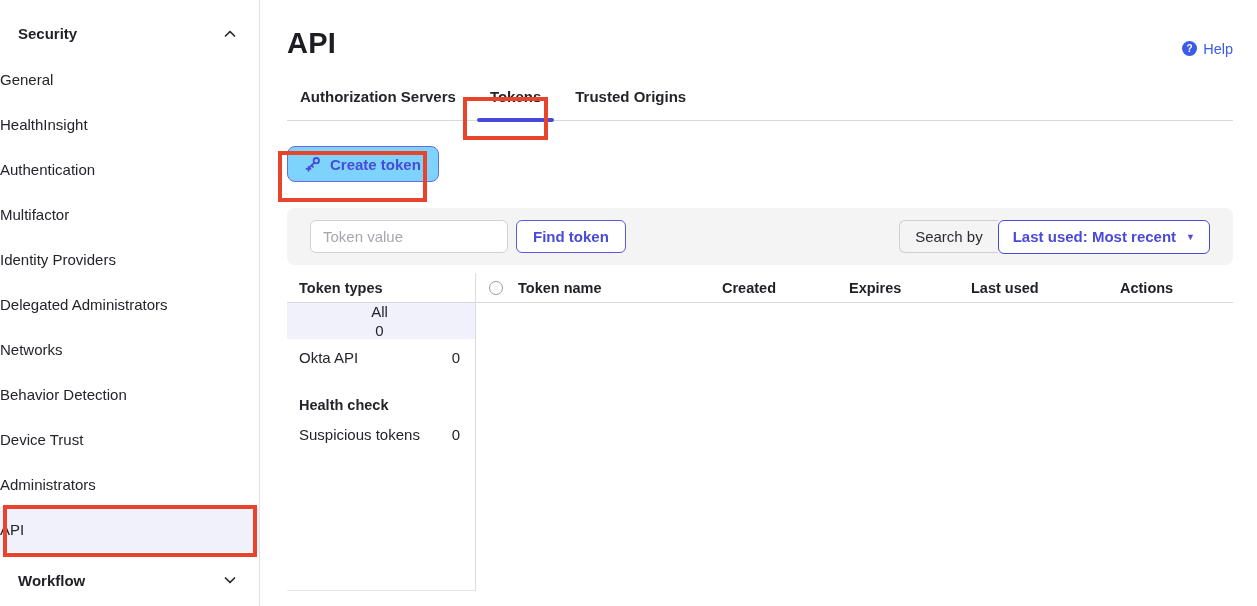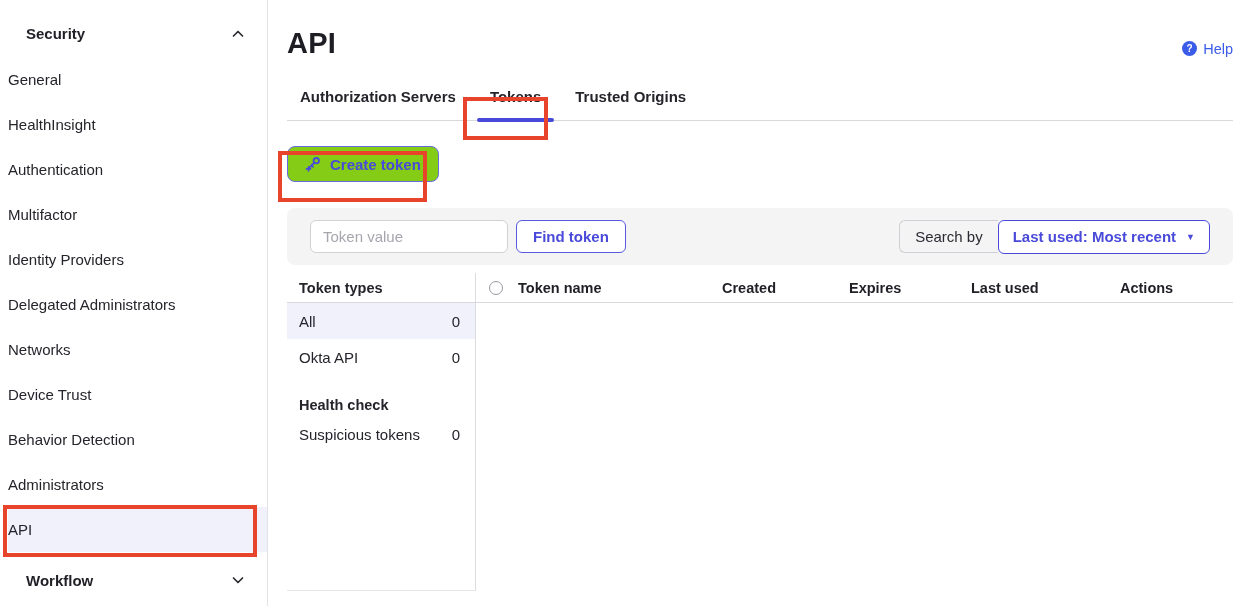--- a/index.html
+++ b/index.html
@@ -2,21 +2,21 @@
 <html><head>
 <meta charset="utf-8">
 <style>
   * { margin:0; padding:0; box-sizing:border-box; }
   html,body { background:#ffffff; }
   body { font-family:"Liberation Sans","DejaVu Sans",sans-serif; color:#24242b; }
 
   .app { position:relative; width:1257px; height:606px; background:#fff; overflow:hidden; }
 
   
-  .sidebar { position:absolute; left:8px; top:0; width:260px; height:606px; background:#fff; border-right:1px solid #e2e2e6; }
+  .sidebar { position:absolute; left:0; top:0; width:260px; height:606px; background:#fff; border-right:1px solid #e2e2e6; }
   .sb-section { height:57px; display:flex; align-items:center; justify-content:space-between; padding:10px 22px 0 18px; }
   .sb-section .sb-label { font-size:15px; font-weight:700; color:#1f1f26; }
   .sb-items { display:flex; flex-direction:column; }
   .sb-item { height:45px; display:flex; align-items:center; font-size:15px; color:#24242b; cursor:pointer; }
   .sb-item.selected { background:#f1f1fb; }
   .sb-section.workflow { height:40px; margin-top:8px; padding-top:0; }
   .chev { width:14px; height:14px; flex:0 0 auto; }
 
   
   .main { position:absolute; left:260px; top:0; width:997px; height:606px; padding:0 24px 0 27px; }
@@ -25,38 +25,38 @@
   .page-title { font-size:29px; font-weight:700; color:#1d1d23; letter-spacing:.2px; }
   .help-link { display:flex; align-items:center; gap:6px; margin-top:10px; cursor:pointer; }
   .help-badge { width:15px; height:15px; border-radius:50%; background:#3b5ce8; color:#fff; font-size:10px; font-weight:700; display:flex; align-items:center; justify-content:center; }
   .help-text { color:#3b5ce8; font-size:14.5px; }
 
   .tabs { margin-top:22px; display:flex; gap:8px; border-bottom:1px solid #d8d8dd;text-align:center; }
   .tab { position:relative; padding:6px 13px 15px 13px; font-size:15px; font-weight:700; color:#24242b; cursor:pointer; white-space:nowrap; }
   .tab.active::after { content:""; position:absolute; left:0; right:0; bottom:-2px; height:4px; background:#4a4ada; border-radius:2px; }
 
   .create-row { margin-top:25px; }
-  .btn-create { display:inline-flex; align-items:center; gap:9px; height:36px; padding:0 17px; background:#84cc16; border:1px solid #6a6ae0; border-radius:8px; color:#4a4ada; font-size:15px; font-weight:700; font-family:inherit; cursor:pointer; }
+  .btn-create { display:inline-flex; align-items:center; gap:9px; height:36px; padding:0 17px; background:#7dd3fc; border:1px solid #6a6ae0; border-radius:8px; color:#4a4ada; font-size:15px; font-weight:700; font-family:inherit; cursor:pointer; }
 
   .toolbar { margin-top:26px; height:57px; background:#f4f4f4; border-radius:8px; display:flex; align-items:center; padding:0 23px; }
   .inp-token { width:198px; height:33px; border:1px solid #d1d1d6; border-radius:6px; padding:0 12px; font-size:15px; font-family:inherit; color:#24242b; background:#fff; }
   .inp-token::placeholder { color:#a6a6af; }
   .btn-find { margin-left:8px; height:33px; padding:0 16px; background:#fff; border:1px solid #5a5ae0; border-radius:6px; color:#4a4ada; font-size:15px; font-weight:700; font-family:inherit; cursor:pointer; }
   .toolbar .spacer { flex:1; }
   .searchby-group { display:flex; align-items:center; }
   .searchby-label { height:33px; display:flex; align-items:center; padding:0 15px; border:1px solid #cfcfd5; border-right:none; border-radius:6px 0 0 6px; font-size:15px; color:#2b2b33; }
   .sort-dropdown { height:34px; display:flex; align-items:center; gap:10px; padding:0 14px; background:#fff; border:1.5px solid #4a4ada; border-radius:6px; color:#4a4ada; font-size:15px; font-weight:700; cursor:pointer; }
   .sort-caret { font-size:9px; color:#4a4ada; }
 
   
   .table-wrap { margin-top:8px; display:flex; height:318px; }
   .left-panel { width:189px; flex:0 0 189px; border-right:1px solid #dcdce0; border-bottom:1px solid #e6e6ea; }
   .lp-header { height:30px; display:flex; align-items:center; padding-left:12px; font-size:14.5px; font-weight:700; border-bottom:1px solid #d8d8dd; }
   .lp-row { height:36px; display:flex; align-items:center; justify-content:space-between; padding:0 15px 0 12px; font-size:15px; cursor:pointer; }
-  .lp-row.selected { background:#f1f1fb; }
+  .lp-row.selected { background:#f1f1fb;flex-direction:column; }
   .lp-sub { margin-top:17px; height:26px; display:flex; align-items:center; padding-left:12px; font-size:14.5px; font-weight:700; }
   .lp-row.health { height:32px; cursor:default; }
 
   .right-table { flex:1; display:flex; flex-direction:column; }
   .rt-header { height:30px; display:grid; grid-template-columns:42px 1fr 127px 122px 149px 113px; align-items:center; border-bottom:1px solid #d8d8dd; font-size:14.5px; font-weight:700; color:#1f1f26; }
   .rt-radio-cell { padding-left:13px; display:flex; align-items:center; }
   .radio-circle { width:14px; height:14px; border:1.5px solid #9a9aa2; border-radius:50%; background:#fff; display:inline-block; cursor:pointer; }
   .rt-body { flex:1; background:#fff; }
 
   
@@ -82,22 +82,22 @@
       </span>
     </div>
     <nav class="sb-items">
       <div class="sb-item">General</div>
       <div class="sb-item">HealthInsight</div>
       <div class="sb-item">Authentication</div>
       <div class="sb-item">Multifactor</div>
       <div class="sb-item">Identity Providers</div>
       <div class="sb-item">Delegated Administrators</div>
       <div class="sb-item">Networks</div>
+      <div class="sb-item">Behavior Detection</div>
       <div class="sb-item">Device Trust</div>
-      <div class="sb-item">Behavior Detection</div>
       <div class="sb-item">Administrators</div>
       <div class="sb-item selected">API</div>
     </nav>
     <div class="sb-section workflow">
       <span class="sb-label">Workflow</span>
       <span class="chev">
         <svg width="14" height="14" viewBox="0 0 14 14">
             <polyline points="2.5,5 7,9.5 11.5,5" fill="none" stroke="#2a2a31" stroke-width="1.7" stroke-linecap="round" stroke-linejoin="round"></polyline>
           </svg>
       </span>

